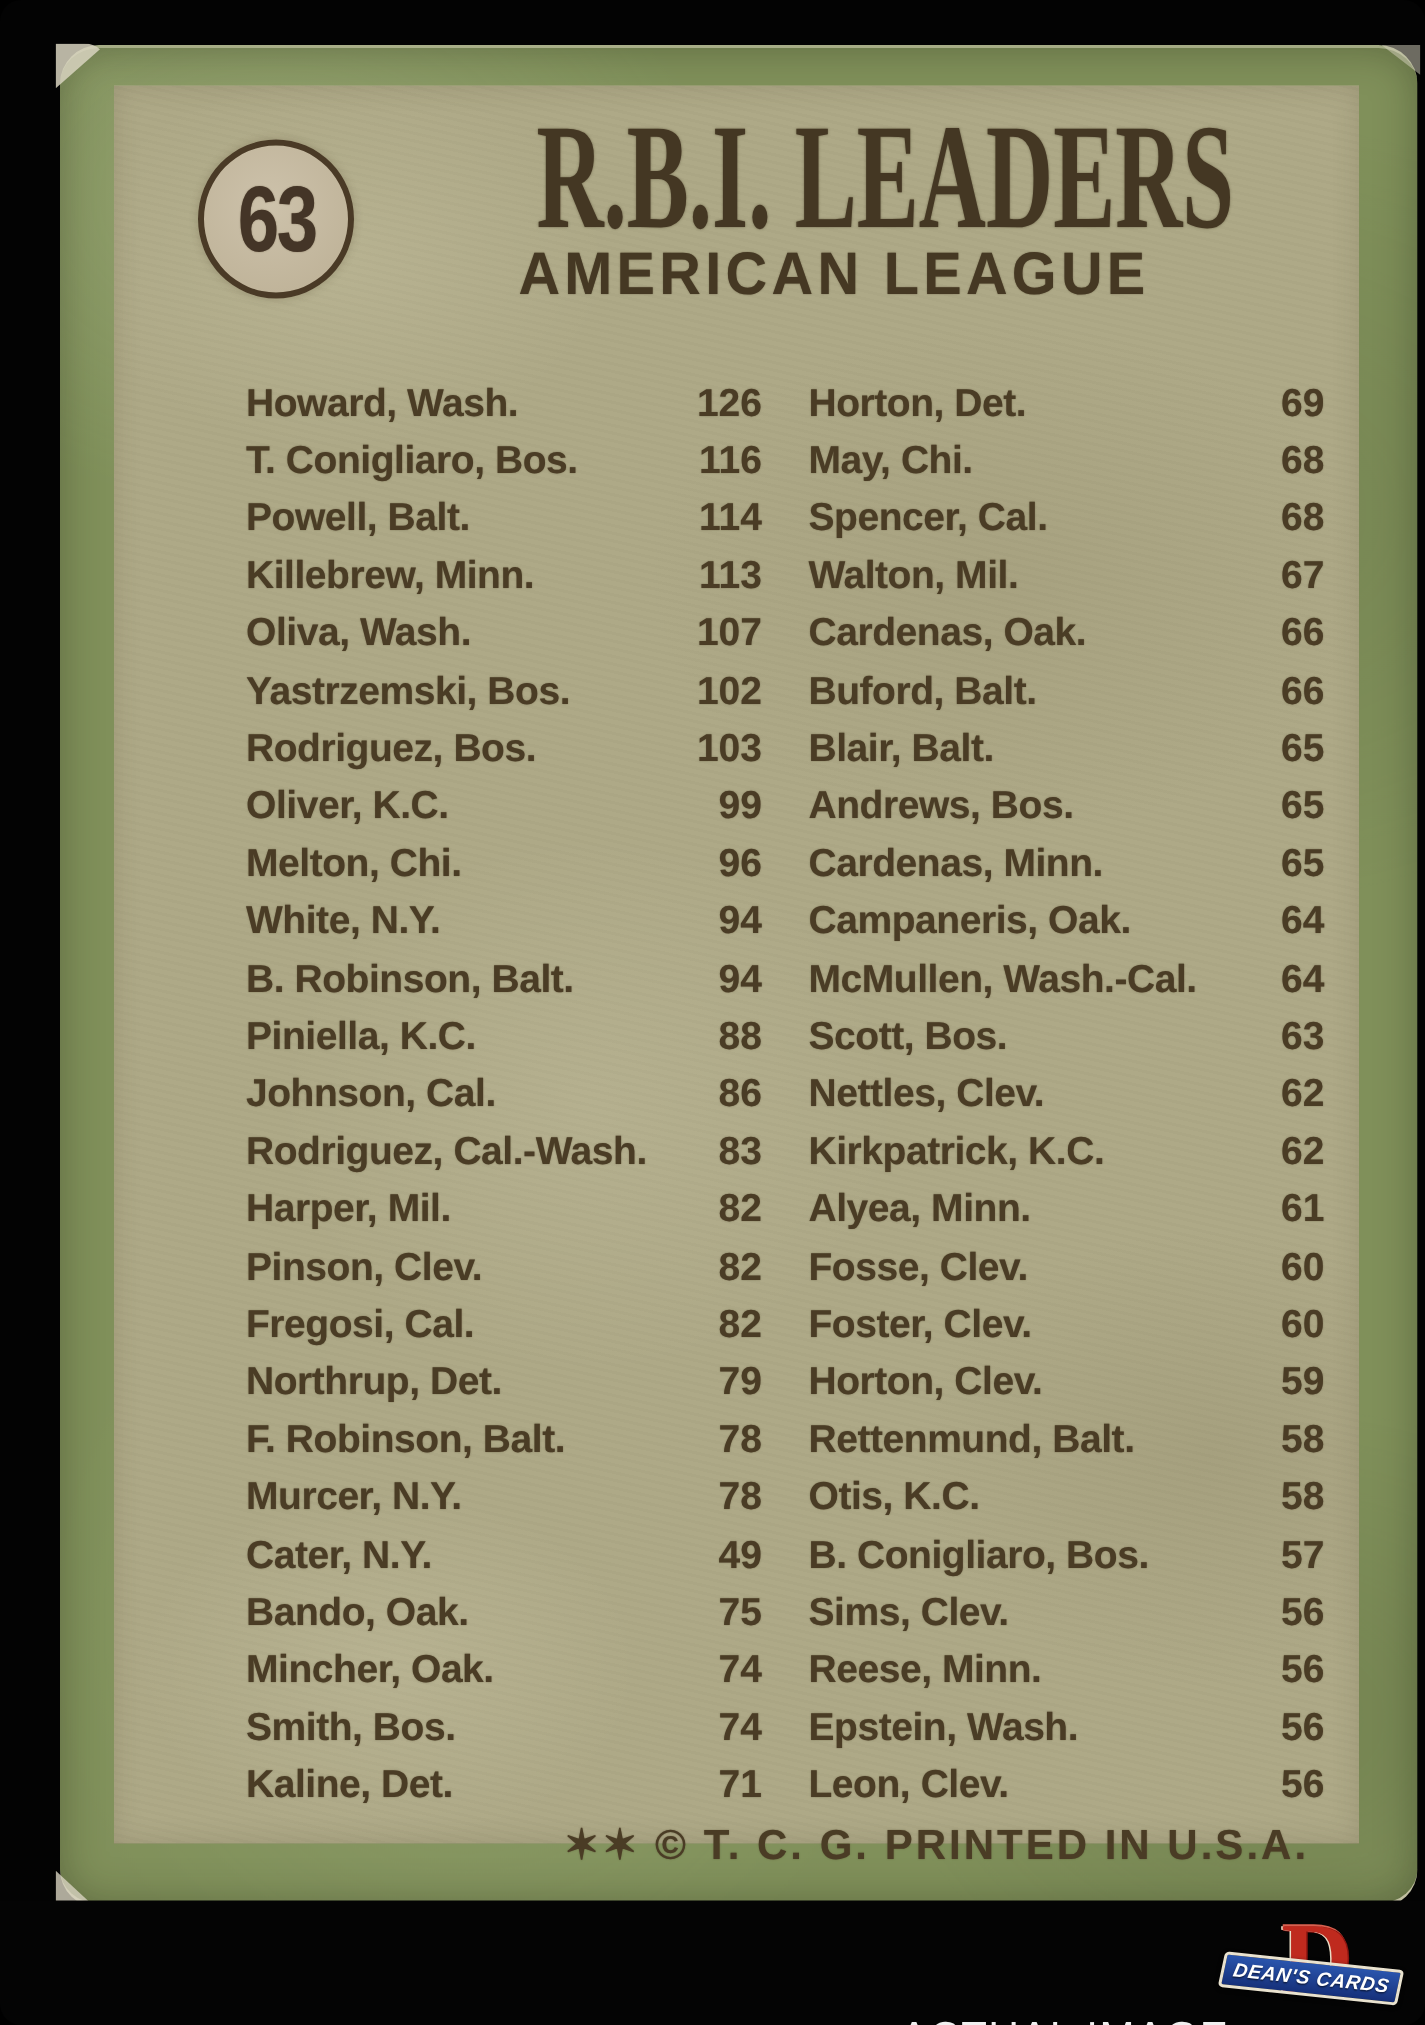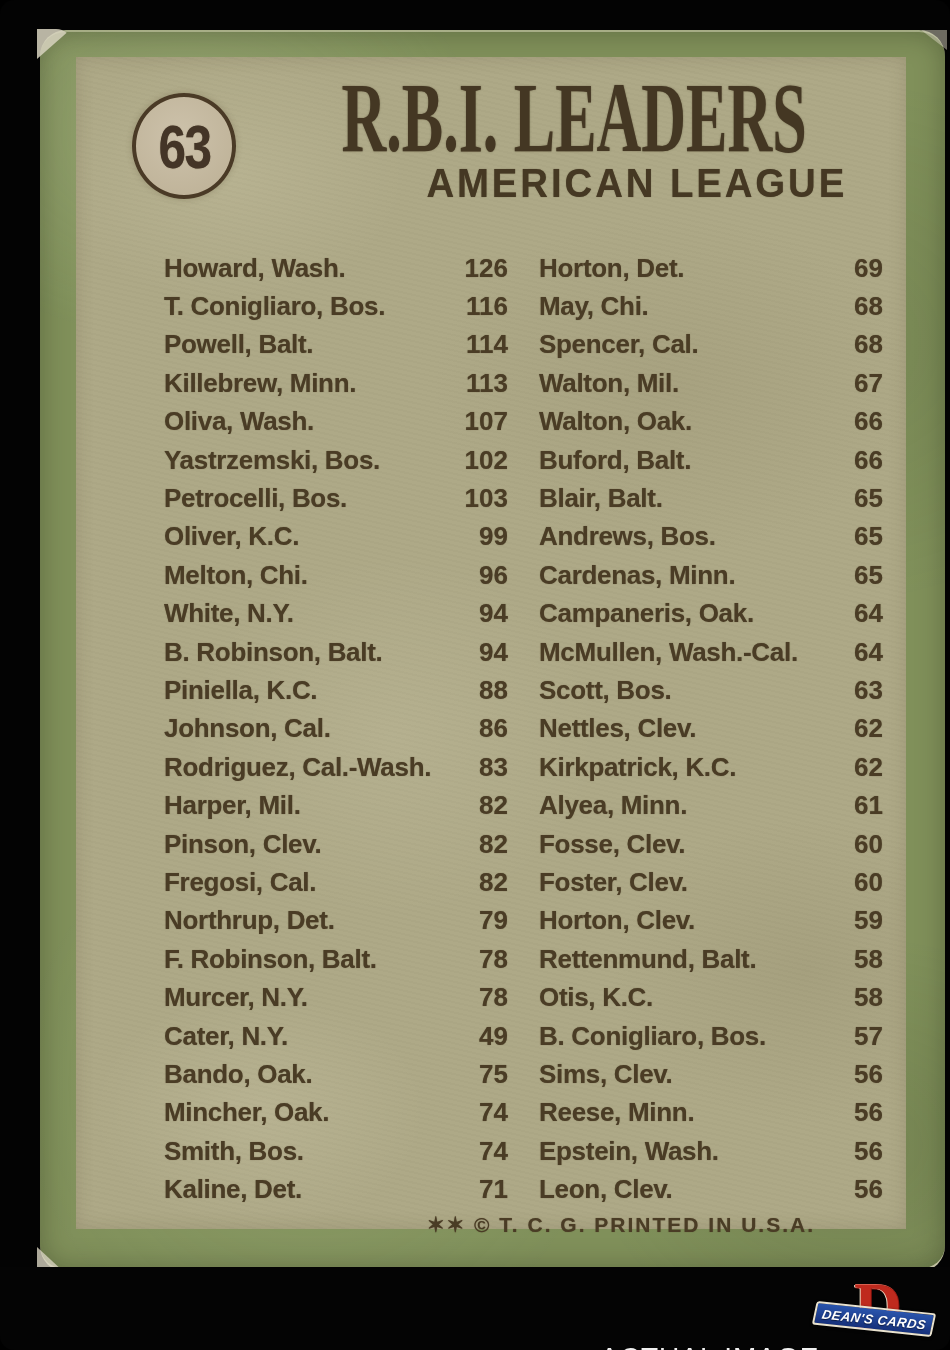--- a/index.html
+++ b/index.html
@@ -45,21 +45,21 @@
     border:4px solid #4a3a26; border-radius:50%;
     background:radial-gradient(circle at 45% 40%, #cdc2ab, #c0b49a 75%);
     display:flex; align-items:center; justify-content:center;
     box-shadow:0 0 6px rgba(70,60,35,.25);
   }
   .num-circle span{
     font-weight:bold; font-size:62px; color:#443527;
     transform:scaleX(.8); letter-spacing:-2px;
     text-shadow:0 0 1px rgba(60,45,25,.6);
   }
-  .title-block{position:absolute; left:144px; top:10px; width:640px; text-align:right;}
+  .title-block{position:absolute; left:160px; top:10px; width:640px; text-align:center;}
   .card-title{
     font-family:"Liberation Serif", serif; font-weight:bold;
     font-size:100px; line-height:1.02; color:#44372三;
     color:#443723; transform:scaleX(.62); transform-origin:50% 50%;
     white-space:nowrap; letter-spacing:0px;
     text-shadow:0 0 2px rgba(55,44,24,.55);
   }
   .card-subtitle{
     margin-top:-8px;
     font-weight:bold; font-size:40px; color:#453823;
@@ -76,21 +76,21 @@
   }
   .pname,.pval{
     font-weight:bold; font-size:26px; color:#4a3c25;
     letter-spacing:-0.3px; white-space:nowrap;
     text-shadow:0 0 1px rgba(62,50,28,.55);
   }
   .pval{letter-spacing:0;}
   
   .card-footer{
     position:absolute; left:300px; top:1156px; width:490px; height:30px;
-    text-align:center; font-weight:bold; font-size:21px; color:#4a3c25;
+    text-align:center; font-weight:bold; font-size:28px; color:#4a3c25;
     letter-spacing:2px; white-space:nowrap;
     text-shadow:0 0 1px rgba(62,50,28,.55);
   }
   
   .bottom-bar{position:absolute; left:0; top:1267px; width:950px; height:83px; background:#040404;}
   .actual-image-label{
     position:absolute; left:600px; top:38px;
     font-size:28px; color:#f0f0f0; letter-spacing:1px; white-space:nowrap;margin-top:37px;
   }
   .deans-logo{position:absolute; left:820px; top:14px; width:125px; height:66px;}
@@ -153,21 +153,21 @@
           </div>
           <div class="row">
             <span class="pname">Oliva, Wash.</span>
             <span class="pval">107</span>
           </div>
           <div class="row">
             <span class="pname">Yastrzemski, Bos.</span>
             <span class="pval">102</span>
           </div>
           <div class="row">
-            <span class="pname">Petrocelli, Bos.</span>
+            <span class="pname">Rodriguez, Bos.</span>
             <span class="pval">103</span>
           </div>
           <div class="row">
             <span class="pname">Oliver, K.C.</span>
             <span class="pval">99</span>
           </div>
           <div class="row">
             <span class="pname">Melton, Chi.</span>
             <span class="pval">96</span>
           </div>
@@ -247,21 +247,21 @@
           </div>
           <div class="row">
             <span class="pname">Spencer, Cal.</span>
             <span class="pval">68</span>
           </div>
           <div class="row">
             <span class="pname">Walton, Mil.</span>
             <span class="pval">67</span>
           </div>
           <div class="row">
-            <span class="pname">Walton, Oak.</span>
+            <span class="pname">Cardenas, Oak.</span>
             <span class="pval">66</span>
           </div>
           <div class="row">
             <span class="pname">Buford, Balt.</span>
             <span class="pval">66</span>
           </div>
           <div class="row">
             <span class="pname">Blair, Balt.</span>
             <span class="pval">65</span>
           </div>

